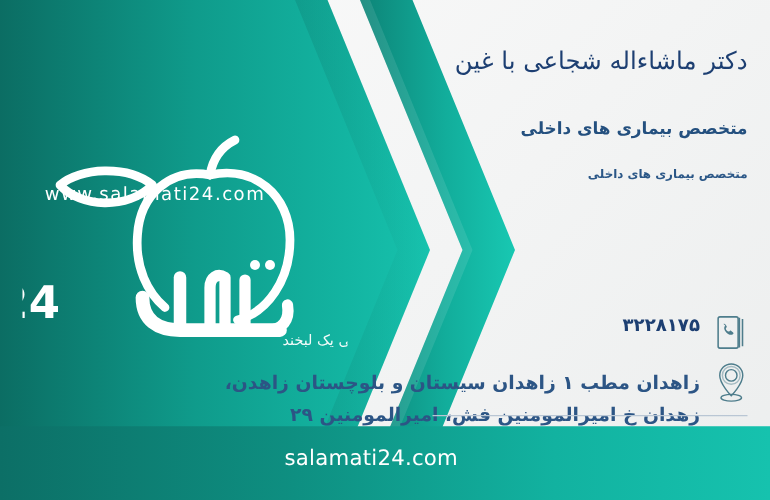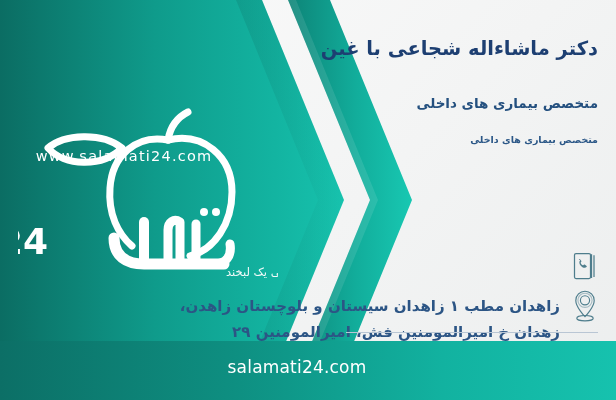--- a/index.html
+++ b/index.html
@@ -83,21 +83,21 @@
     z-index: 6;
     direction: rtl;
     text-align: right;
     color: #1d3f72;
   }
   .doc-name {
     right: 18px;
     top: 36px;
     width: 430px;
     font-size: 19.5px;
-    font-weight: bold;
+    font-weight: normal;
     line-height: 1.35;
     letter-spacing: -.2px;
   }
   .spec-1 {
     right: 18px;
     top: 95px;
     width: 430px;
     font-size: 13.5px;
     font-weight: bold;
     color: #24507f;
@@ -238,20 +238,21 @@
       <svg width="26" height="30" viewBox="0 0 26 30" fill="none" stroke="#4e7d8c" stroke-width="1.25">
         <rect x="2.5" y="2.5" width="16" height="25" rx="1.5"></rect>
         <line x1="19.5" y1="3.2" x2="19.5" y2="27"></line>
         <line x1="22" y1="4.2" x2="22" y2="26"></line>
         <path d="M8.2,9.4 c-1.4,1.2 -1.1,3.6 0.8,5.6 c1.9,2 4.3,2.4 5.5,1.1
                  c0.5,-0.5 0.3,-1 -0.2,-1.4 l-1.3,-1 c-0.5,-0.4 -1,-0.2 -1.4,0.2
                  c-0.6,0.6 -1.5,0.2 -2.2,-0.6 c-0.7,-0.8 -1,-1.7 -0.4,-2.2
                  c0.4,-0.4 0.6,-0.9 0.2,-1.4 l-1,-1.3 c-0.4,-0.5 -0.9,-0.7 -1.4,-0.2 Z" fill="#4e7d8c" stroke="none"></path>
       </svg>
     </div>
+    <div class="ctext phone-num">۳۲۲۸۱۷۵</div>
   </div>
 
   <div class="contact row-addr">
     <div class="ico">
       <svg width="28" height="34" viewBox="0 0 28 34" fill="none" stroke="#4e7d8c" stroke-width="1.15">
         <path d="M14,2.2 C8.9,2.2 4.8,6.3 4.8,11.4 C4.8,18.2 14,27.6 14,27.6
                  C14,27.6 23.2,18.2 23.2,11.4 C23.2,6.3 19.1,2.2 14,2.2 Z"></path>
         <circle cx="14" cy="11.3" r="4.6"></circle>
         <circle cx="14" cy="11.3" r="7.1" opacity="0.45"></circle>
         <ellipse cx="14" cy="29.2" rx="8.2" ry="2.7"></ellipse>

